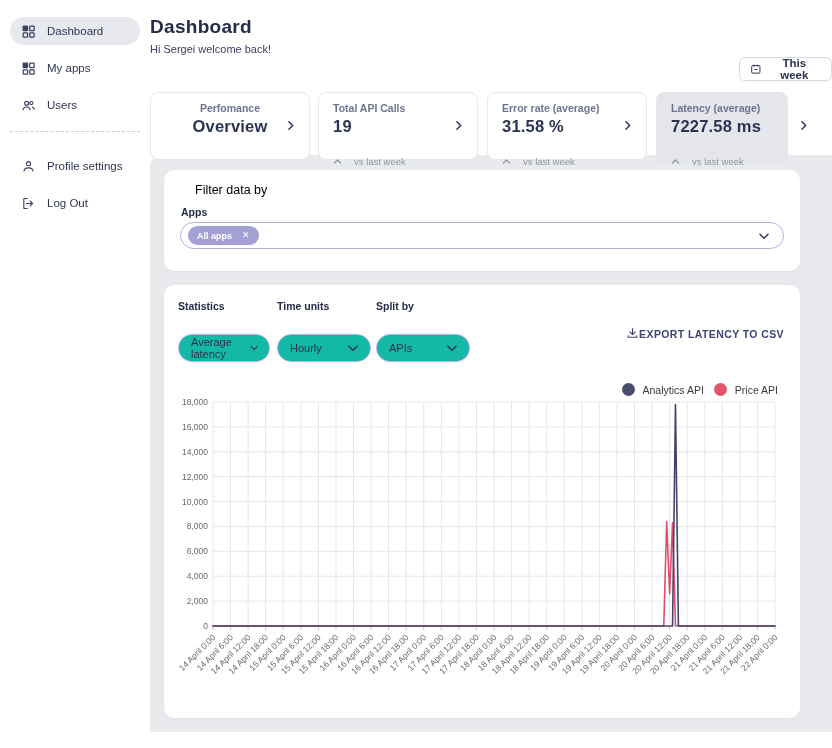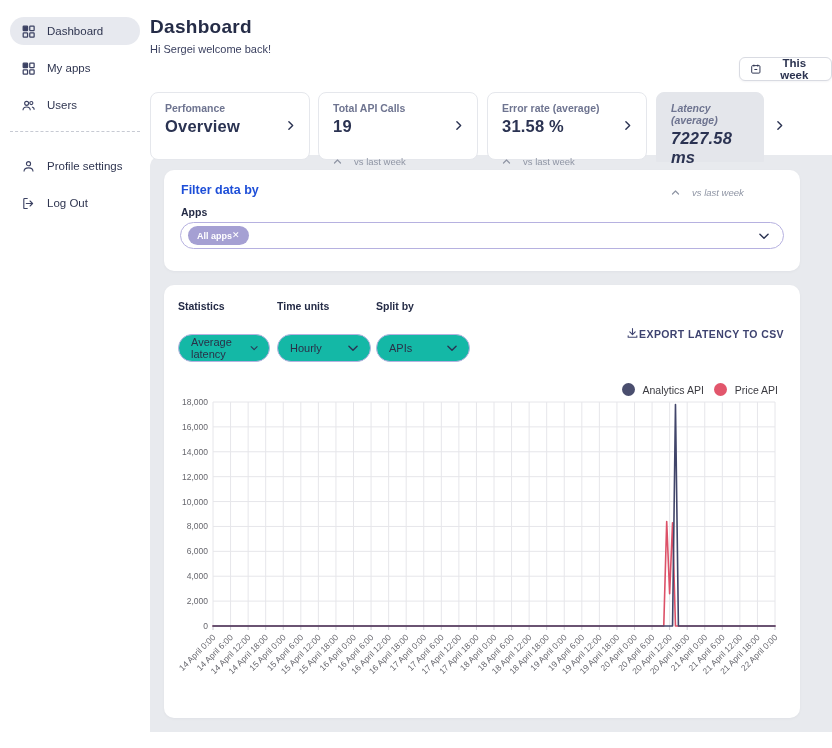--- a/index.html
+++ b/index.html
@@ -28,41 +28,41 @@
               box-shadow:0 1px 2px rgba(30,35,70,.05); }
   .week-btn .icn { width:12px; height:12px; color:#2c3350; }
 
   
   .panel { position:absolute; left:150px; top:155px; width:682px; height:577px; background:#e8eaee;
            border-top-left-radius:12px; z-index:0; }
 
   
   .card { position:absolute; top:92px; height:68px; background:#fff; border:1px solid #e5e7ec;
           border-radius:8px; padding:9px 14px; z-index:2; cursor:pointer; }
-  .card.c1 { left:150px; width:160px; }
+  .card.c1 { left:150px; width:160px;text-align:center; }
   .card.c2 { left:318px; width:160px; }
   .card.c3 { left:487px; width:160px; }
-  .card.c4 { left:656px; width:108px; background:#e4e6eb; border-color:#e4e6eb; border-radius:8px 8px 0 0; height:70px;font-style:italic; }
+  .card.c4 { left:656px; width:132px; background:#e4e6eb; border-color:#e4e6eb; border-radius:8px 8px 0 0; height:70px; }
   .c-label { font-size:10.5px; font-weight:bold; color:#6e7490; }
   .c-value { font-size:16.5px; font-weight:bold; color:#2b3352; margin-top:3px; letter-spacing:.2px; }
   .c-sub { font-size:9.5px; color:#8f95a4; margin-top:20px; display:flex; align-items:center; gap:12px; }
   .c-sub .icn { width:9px; height:7px; color:#8f95a4; }
   .chev { position:absolute; right:12px; top:26px; width:13px; height:13px; color:#2b3352; }
   .card.c4 .chev { right:-23px; }
 
   
   .sect { position:absolute; background:#fff; border-radius:10px; z-index:1;
           box-shadow:0 1px 3px rgba(25,30,60,.04); }
   .filter-sect { left:164px; top:170px; width:636px; height:101px; }
-  .sect-title { position:absolute; left:17px; top:13px; font-size:12.5px; font-weight:bold; color:#1d4ed8; }
+  .sect-title { position:absolute; left:31px; top:13px; font-size:12.5px; font-weight:normal; color:#000000; }
   .apps-label { position:absolute; left:17px; top:36px; font-size:10.5px; font-weight:bold; color:#232a45; }
   .apps-select { position:absolute; left:16px; right:16px; top:52px; height:27px; background:#fff;
                  border:1px solid #b6b1e0; border-radius:14px; display:flex; align-items:center;
                  padding:0 12px 0 7px; cursor:pointer; }
-  .chip { height:19px; display:flex; align-items:center; gap:0; background:#a5a0d3; border-radius:10px;
+  .chip { height:19px; display:flex; align-items:center; gap:10px; background:#a5a0d3; border-radius:10px;
           padding:0 9px; color:#fff; font-size:9px; font-weight:bold; }
   .chip .x { font-size:9px; cursor:pointer; line-height:1; }
   .apps-select .dd-chev { margin-left:auto; width:14px; height:14px; color:#2b3352; }
 
   .stats-sect { left:164px; top:285px; width:636px; height:433px; }
   .ctrl { position:absolute; top:15px; }
   .ctrl .ctrl-label { font-size:10.5px; font-weight:bold; color:#242b46; margin-bottom:22px; }
   .ctrl .ctrl-select { height:28px; border:1px solid #b6b1e0; border-radius:14px; background:#14b8a6;
                        display:flex; align-items:center; padding:0 10px 0 12px; font-size:11px;
                        color:#2a3048; cursor:pointer; }

